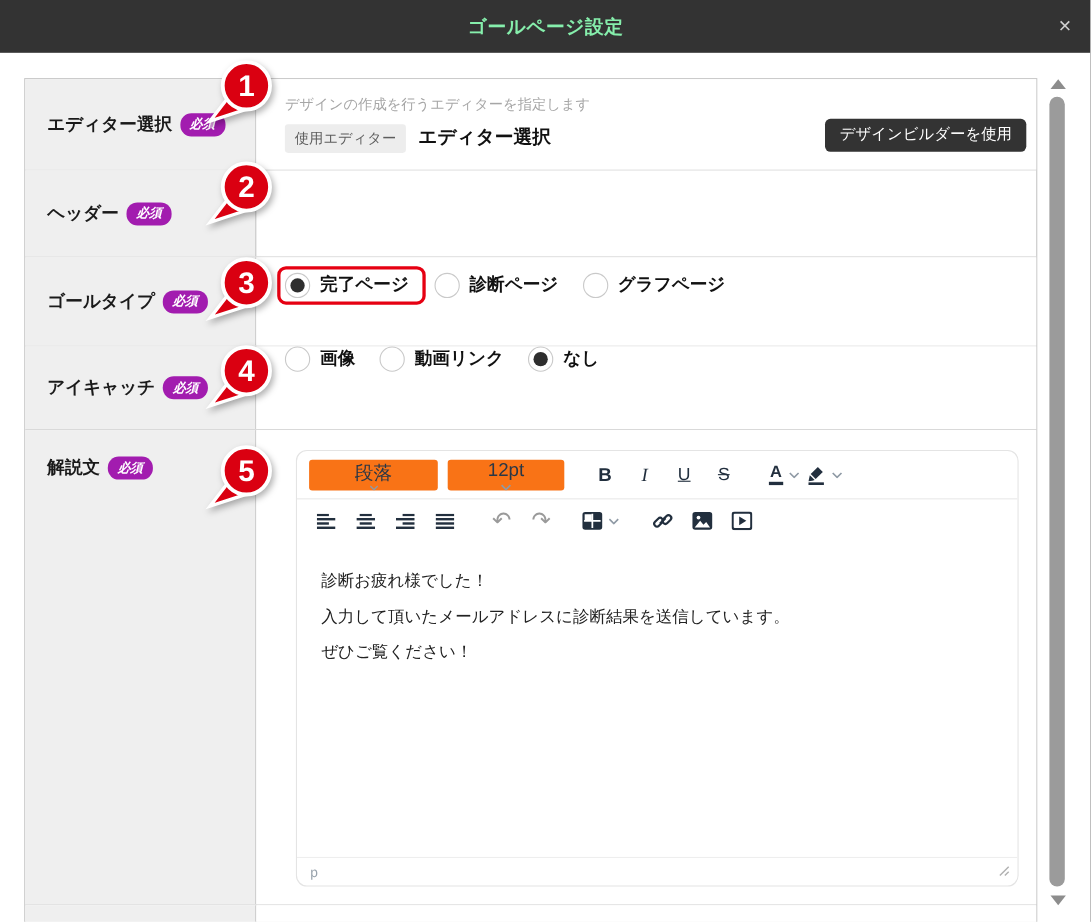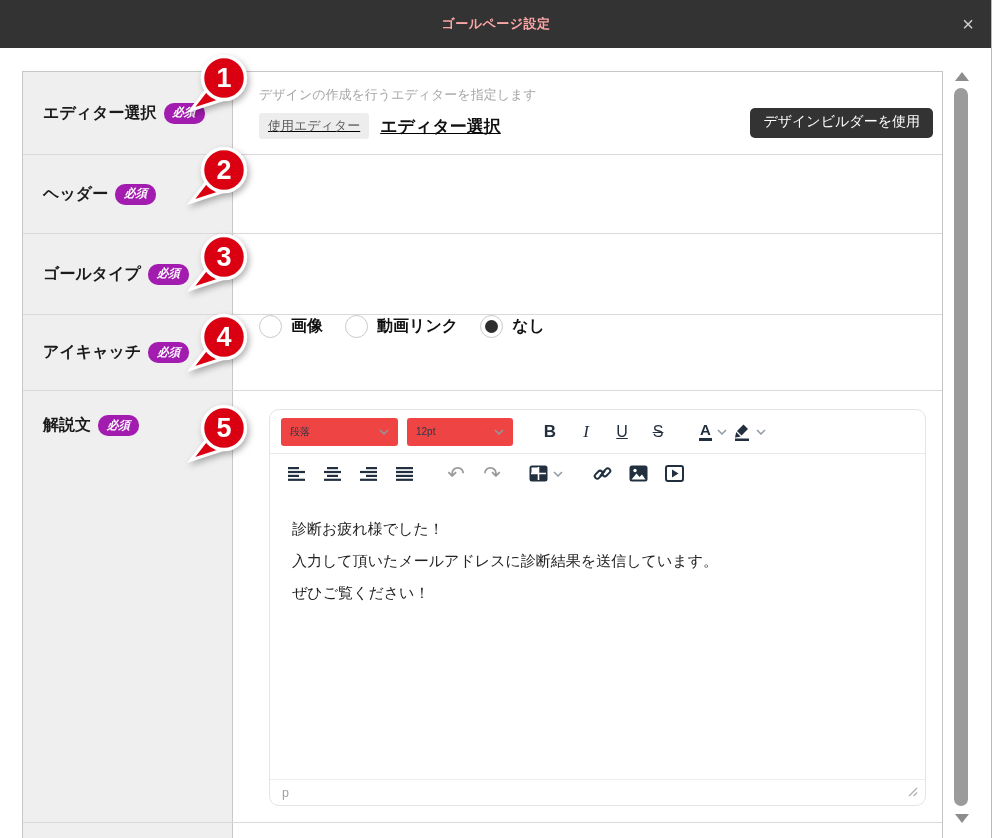--- a/index.html
+++ b/index.html
@@ -8,21 +8,21 @@
     font-family:"Liberation Sans","DejaVu Sans",sans-serif;
     background:#fff; position:relative; overflow:hidden;
     border-right:1px solid #b9b9b9;
   }
 
   
   .modal-header {
     position:absolute; left:0; top:0; width:992px; height:48px;
     background:#333333; display:flex; align-items:center; justify-content:center;
   }
-  .modal-title { color:#fca5a5; font-size:13px; font-weight:bold; letter-spacing:.5px; }
+  .modal-title { color:#86efac; font-size:17px; font-weight:bold; letter-spacing:.5px; }
   .modal-close {
     position:absolute; right:18px; top:50%; transform:translateY(-50%);
     color:#cfcfcf; font-size:20px; line-height:1; cursor:pointer; font-weight:normal;
   }
 
   
   .panel {
     position:absolute; left:22px; top:71px; width:921px;
     border:1px solid #c6c6c6; background:#fff;
   }
@@ -38,21 +38,21 @@
   .label-col.top { align-items:flex-start; padding-top:24px;text-align:right; }
   .row-label { font-size:16px; font-weight:bold; color:#1a1a1a; white-space:nowrap; }
   .req-badge {
     background:#a21caf; color:#fff; font-size:11.5px; font-weight:bold; font-style:italic;
     padding:2.5px 9px 3.5px; border-radius:10px; white-space:nowrap;
   }
   .content-col { flex:1; position:relative; padding:14px 0 0 26px; background:#fff; }
   .desc { font-size:13px; color:#a6a6a6; margin-bottom:9px; }
 
   
-  .editor-line { display:flex; align-items:center; margin-top:2px;text-decoration:underline; }
+  .editor-line { display:flex; align-items:flex-start; margin-top:2px; }
   .tag {
     background:#ededed; color:#5d5d5d; font-size:13px; padding:4px 9px; border-radius:3px;
   }
   .editor-value { font-size:17px; font-weight:bold; color:#111; margin-left:11px; }
   .dark-btn {
     position:absolute; right:9px; top:36px; background:#333; color:#fff; font-size:14px;
     padding:5px 13px 7px; border-radius:5px; border:none; cursor:pointer; white-space:nowrap;text-align:right;
   }
 
   
@@ -76,22 +76,22 @@
   
   .rte {
     position:absolute; left:36px; top:18px; width:657px; height:397px;
     border:1.5px solid #e4e4e4; border-radius:10px; background:#fff;
     display:flex; flex-direction:column; overflow:hidden;
   }
   .tb { display:flex; align-items:center; padding:0 11px; }
   .tb1 { height:43px; }
   .tb2 { height:40px; border-top:1px solid #e8e8e8; }
   .tb-select {
-    background:#ef4444; border-radius:3px; height:28px; display:flex; align-items:center;
-    justify-content:space-between; padding:0 9px; cursor:pointer; color:#2a3746; font-size:10px;
+    background:#f97316; border-radius:3px; height:28px; display:flex; align-items:center;
+    justify-content:space-between; padding:0 9px; cursor:pointer; color:#2a3746; font-size:17px;flex-direction:column;
   }
   .sel-format { width:117px; margin-right:9px; }
   .sel-size { width:106px; }
   .tbtn {
     display:inline-flex; align-items:center; justify-content:center;
     width:30px; height:28px; cursor:pointer; color:#222f3e; flex:none;
   }
   .tbtn svg { display:block; }
   .glyph-b { font-size:17px; font-weight:bold; }
   .glyph-i { font-size:17px; font-style:italic; font-family:"Liberation Serif","DejaVu Serif",serif; }
@@ -174,20 +174,36 @@
       <span class="req-badge">必須</span>
     </div>
   </div>
 
   <div class="row r3">
     <div class="label-col">
       <span class="row-label">ゴールタイプ</span>
       <span class="req-badge">必須</span>
     </div>
     <div class="content-col">
+      <div class="radio-group">
+        <span class="hl-box">
+          <span class="radio-opt">
+            <span class="radio selected"></span>
+            <span class="radio-label">完了ページ</span>
+          </span>
+        </span>
+        <span class="radio-opt">
+          <span class="radio"></span>
+          <span class="radio-label">診断ページ</span>
+        </span>
+        <span class="radio-opt">
+          <span class="radio"></span>
+          <span class="radio-label">グラフページ</span>
+        </span>
+      </div>
     </div>
   </div>
 
   <div class="row r4">
     <div class="label-col">
       <span class="row-label">アイキャッチ</span>
       <span class="req-badge">必須</span>
     </div>
     <div class="content-col">
       <div class="radio-group">

